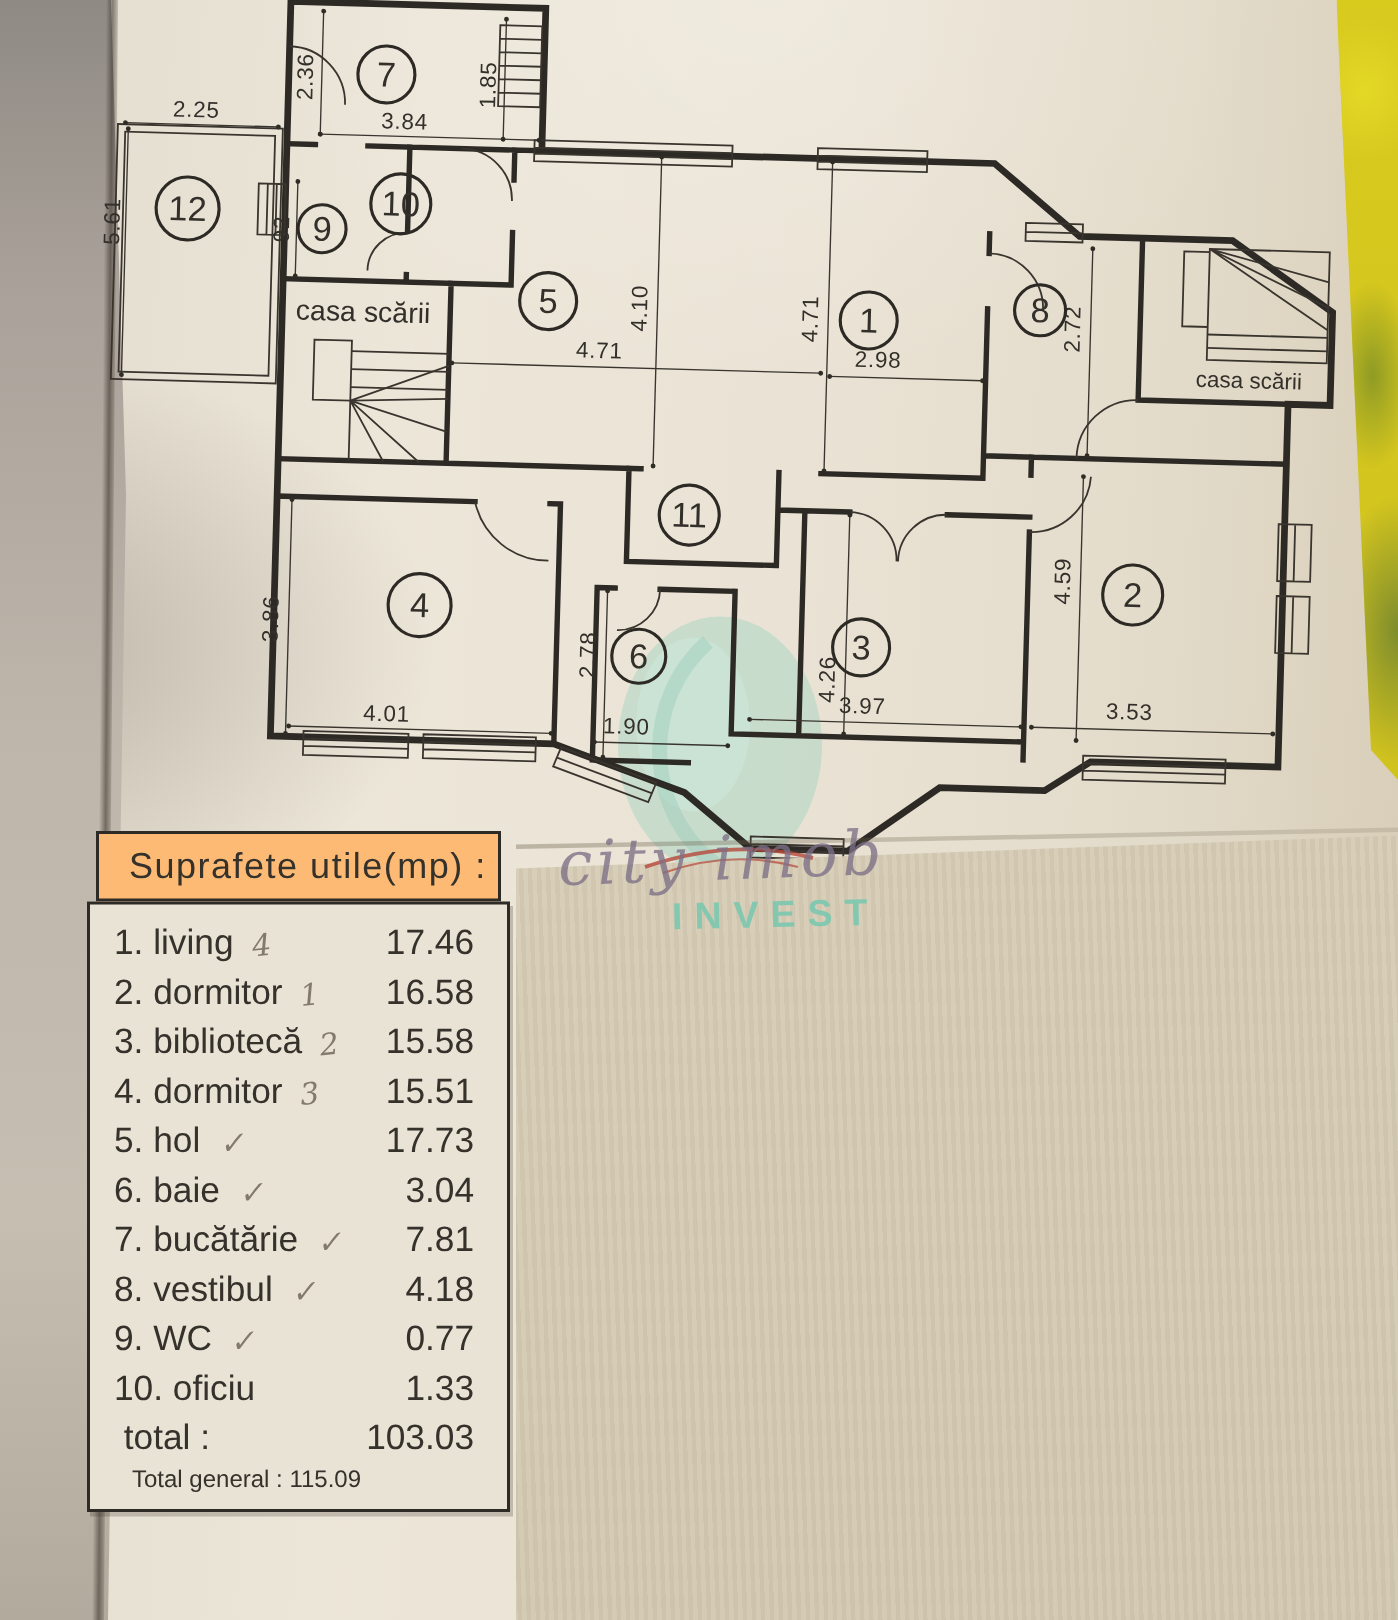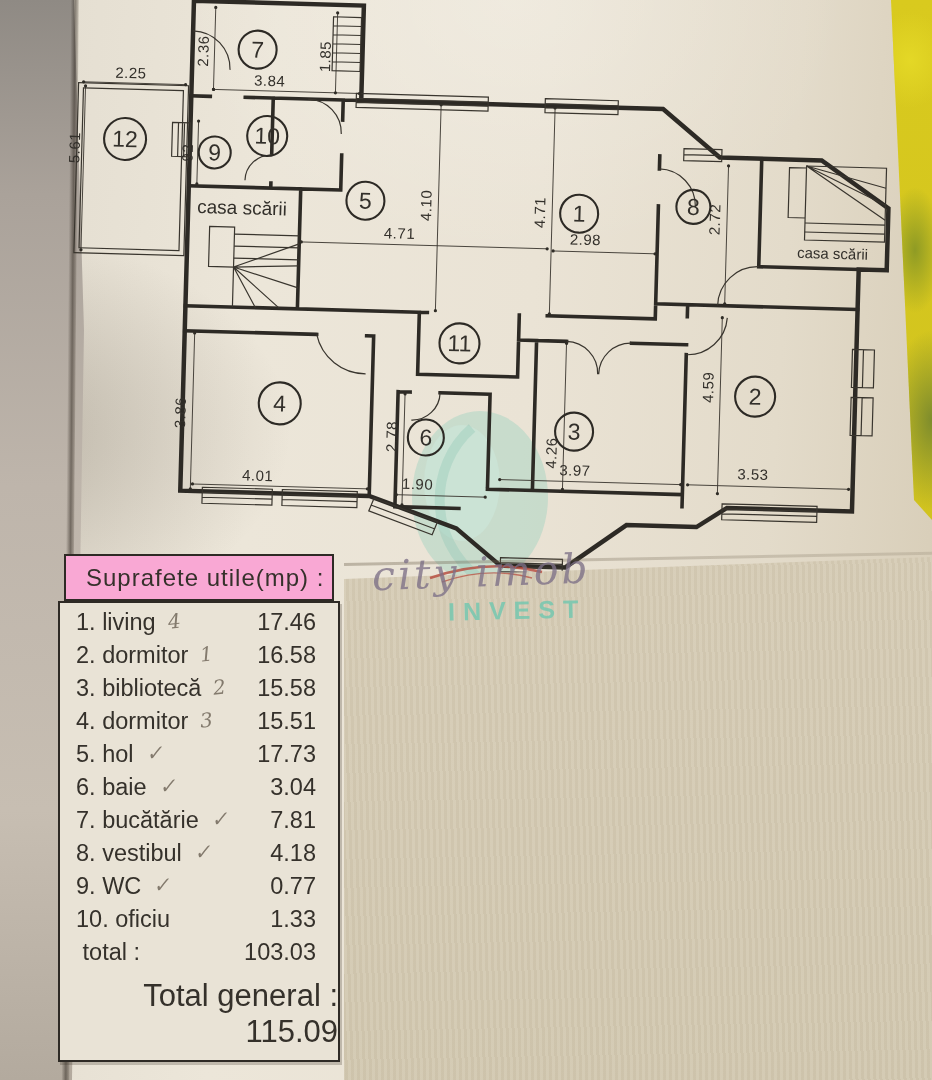--- a/index.html
+++ b/index.html
@@ -42,29 +42,29 @@
   .plabel{font-size:19px;}
   .plabel2{font-size:15px;}
   .walls{stroke:#2d2a25;stroke-width:4.5;fill:none;stroke-linecap:square;}
   .iwalls{stroke:#2d2a25;stroke-width:3.6;fill:none;stroke-linecap:square;}
   .thin{stroke:#39352e;stroke-width:1.2;fill:none;}
   .dim{stroke:#39352e;stroke-width:.9;fill:none;}
   .circ{stroke:#2d2a25;stroke-width:2.1;fill:none;}
   
   #area-table{position:absolute;left:58px;top:554px;width:282px;color:#35312b;}
   .tbl-title{margin:0 6px;border:2.4px solid #2e2a25;padding:8px 0 7px 20px;
-    font-size:24px;letter-spacing:1px;background:#f9a8d4;}
+    font-size:24px;letter-spacing:1px;background:#fdba74;}
   .tbl-body{border:2.6px solid #2e2a25;background:#e9e3d6;padding:6px 0 2px 0;
     box-shadow:2px 3px 0 rgba(60,50,40,.25);}
-  .trow{display:flex;align-items:flex-start;height:33px;font-size:23.5px;padding:0 22px 0 16px;}
+  .trow{display:flex;align-items:flex-end;height:33px;font-size:23.5px;padding:0 22px 0 16px;}
   .trow .row-label{white-space:pre;}
   .trow .row-note{margin-left:12px;font-family:"DejaVu Serif",serif;font-style:italic;
     font-size:20px;color:#837a6d;transform:rotate(-6deg);display:inline-block;}
   .trow .row-value{margin-left:auto;}
-  .tbl-footer{font-size:31px;text-align:right;padding:6px 0 8px 0;margin-left:28px;}
+  .tbl-footer{font-size:16px;text-align:left;padding:6px 0 8px 0;margin-left:28px;}
   
   #wm{position:absolute;left:360px;top:540px;width:260px;height:100px;pointer-events:none;}
   .wm-script{position:absolute;left:12px;top:8px;width:240px;
     font-family:"DejaVu Serif",serif;font-style:italic;font-size:41px;
     letter-spacing:3px;color:rgba(124,112,134,.78);transform:rotate(-2deg);}
   .wm-invest{position:absolute;left:88px;top:56px;font-weight:bold;font-size:25px;
     letter-spacing:8px;color:rgba(118,199,175,.85);transform:rotate(-1.2deg);}
 </style>
 </head>
 <body>

